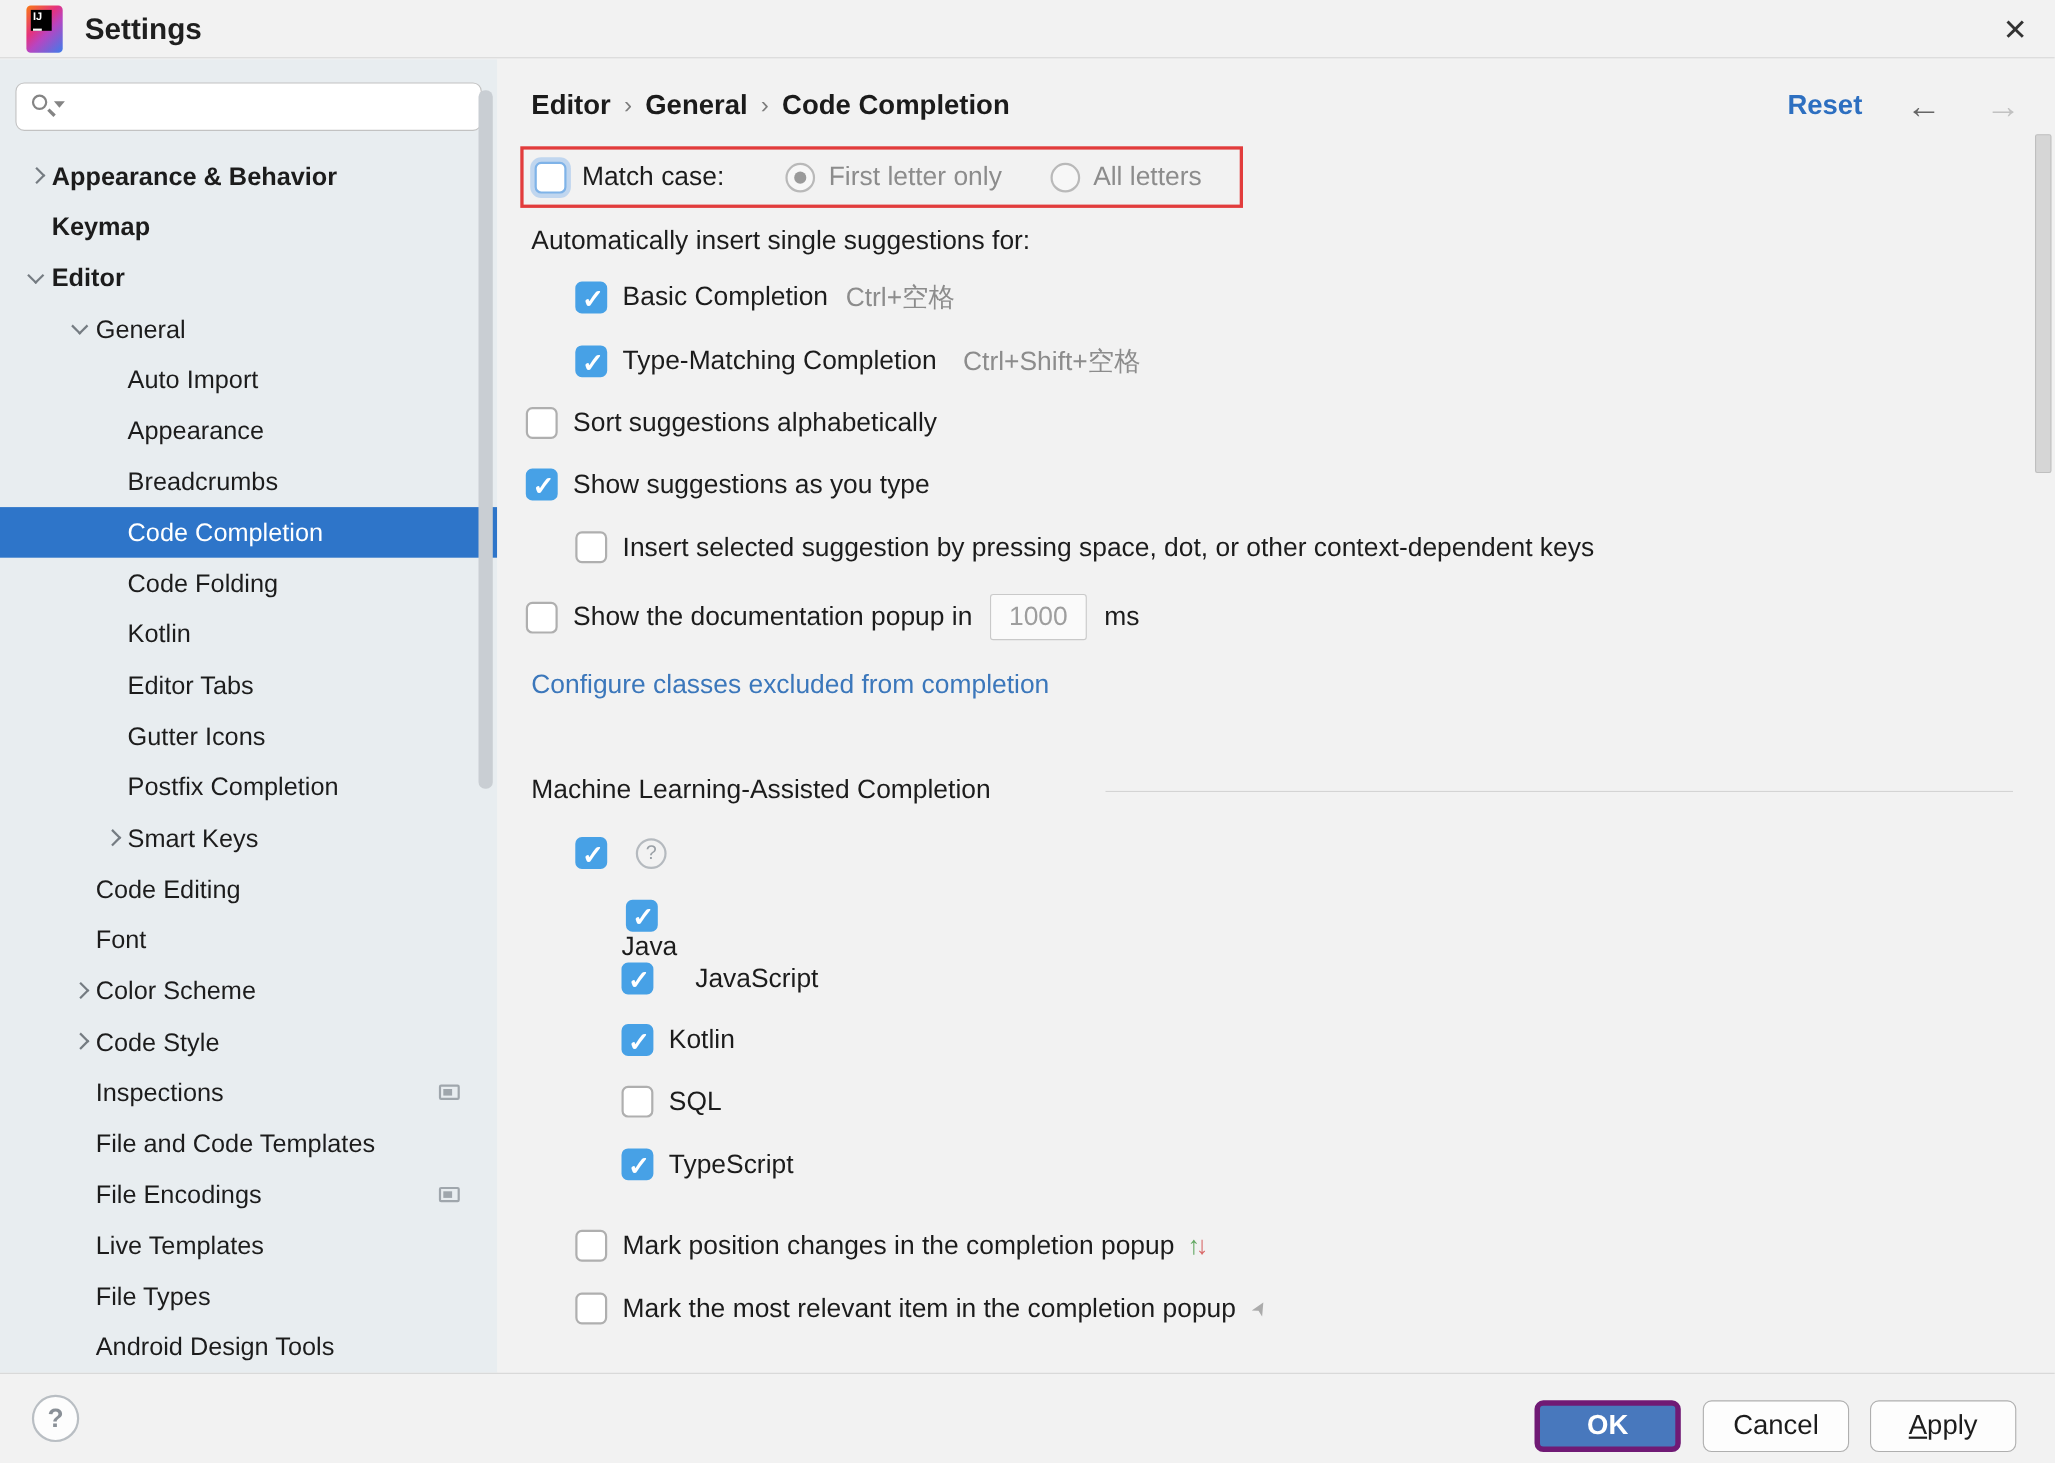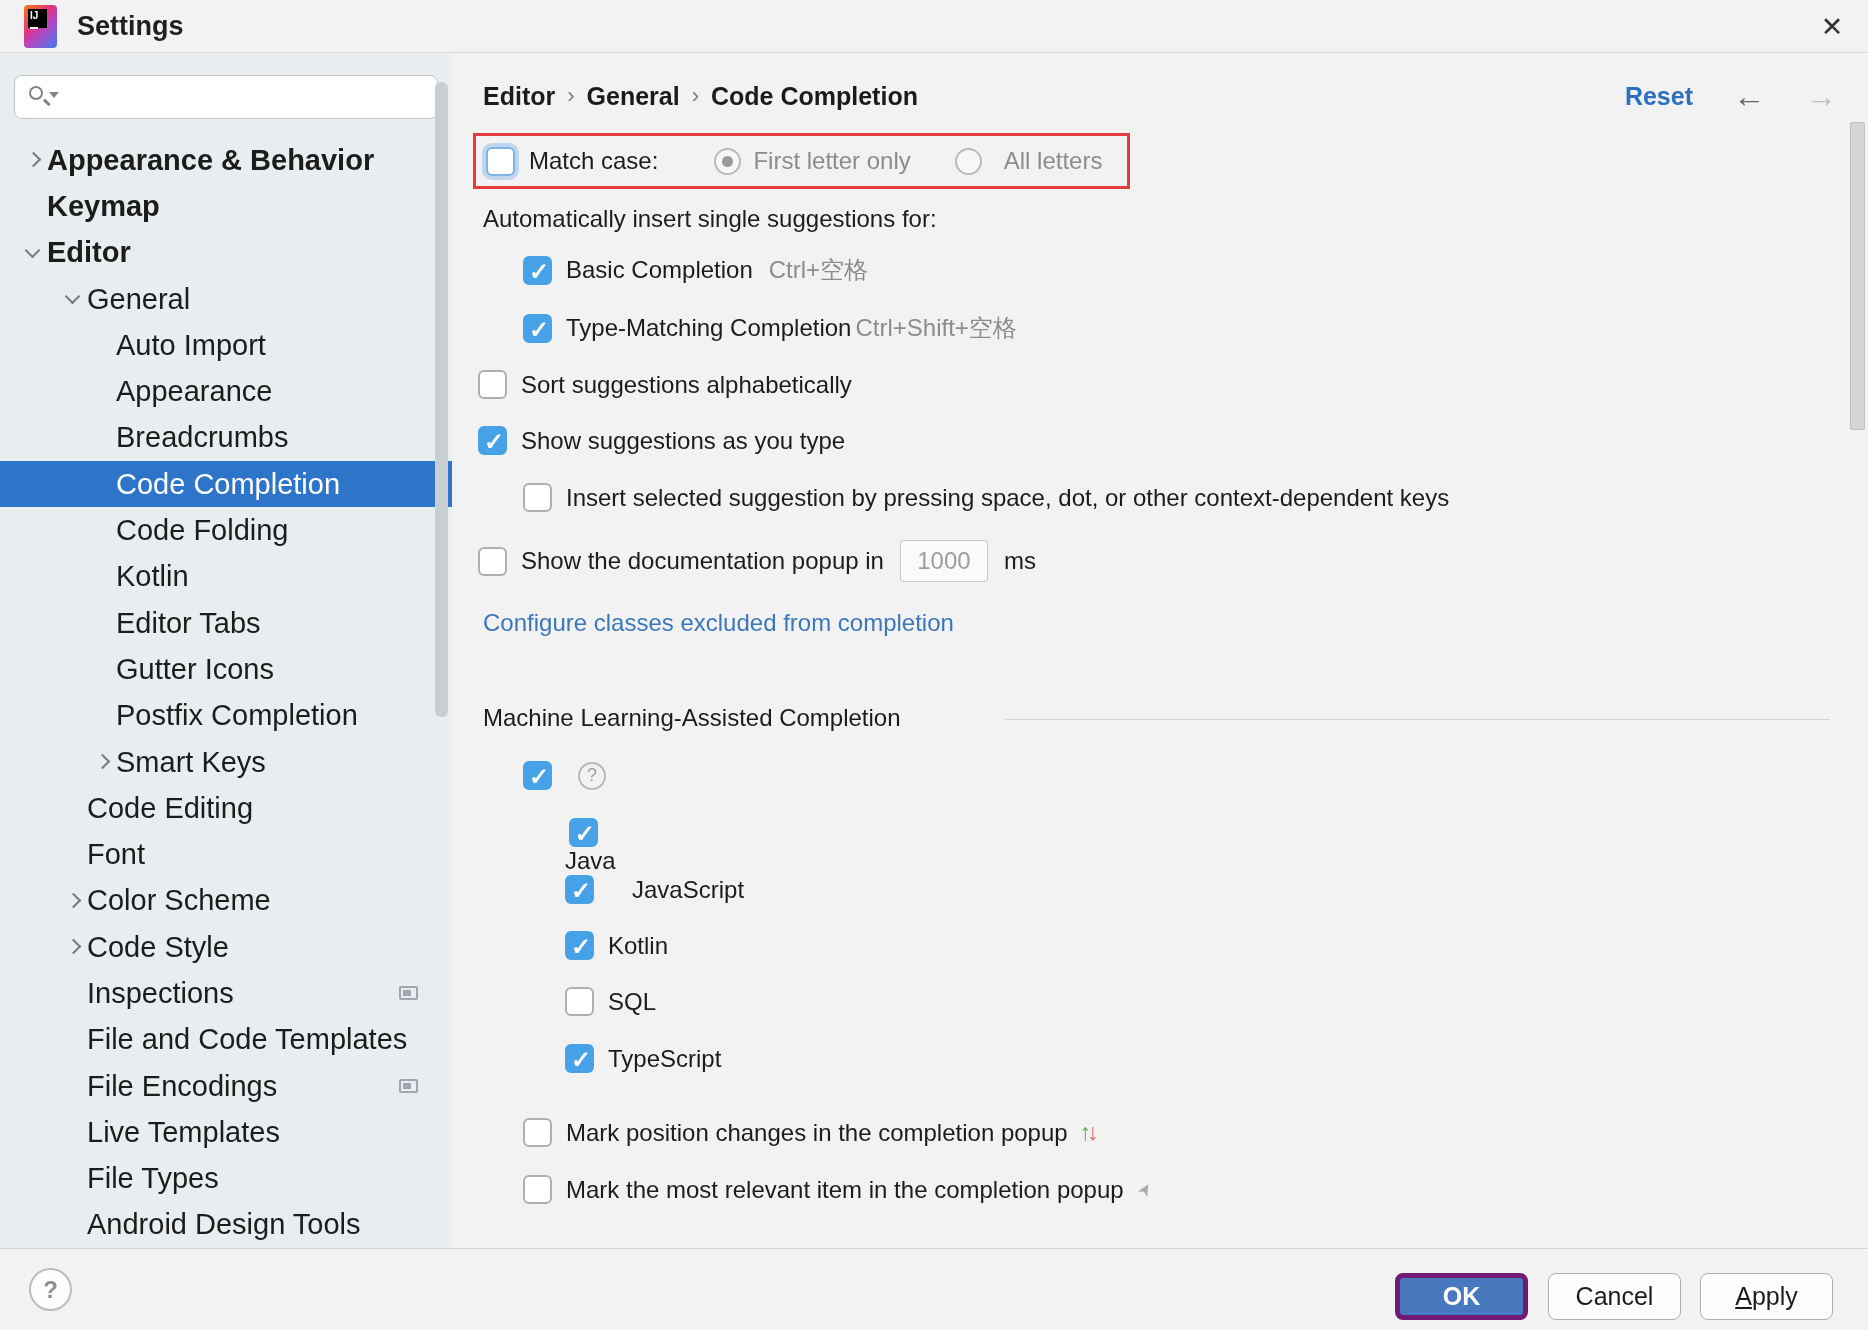--- a/index.html
+++ b/index.html
@@ -25,21 +25,21 @@
   .search-box { width:424px; height:44px; background:#FFFFFF; border:1.5px solid #C2C2C2; border-radius:8px;
     display:flex; align-items:center; padding-left:12px; }
   .mag { position:relative; width:26px; height:26px; }
   .mag .lens { position:absolute; left:2px; top:2px; width:14px; height:14px; border:2.5px solid #848484; border-radius:50%; }
   .mag .stem { position:absolute; left:16px; top:17px; width:8px; height:2.5px; background:#848484; transform:rotate(45deg); }
   .mag .drop { position:absolute; left:22px; top:8px; width:0; height:0; border-left:5px solid transparent;
     border-right:5px solid transparent; border-top:6px solid #848484; }
   .search-input { border:none; outline:none; background:transparent; flex:1; height:100%; font-size:22px;
     font-family:"Liberation Sans", sans-serif; }
   .tree { margin-top:18px; }
-  .tree-row { height:46.3px; display:flex; align-items:center; font-size:29px; color:#1C1C1C; cursor:default; }
+  .tree-row { height:46.3px; display:flex; align-items:center; font-size:23px; color:#1C1C1C; cursor:default; }
   .tree-row.lvl0 { padding-left:21px; font-weight:bold; }
   .tree-row.lvl1 { padding-left:61px; }
   .tree-row.lvl2 { padding-left:90px; }
   .tree-row.selected { background:#2E75C9; color:#FFFFFF; }
   .chev { width:26px; height:20px; position:relative; flex:0 0 26px; }
   .chev::before { content:""; position:absolute; left:7px; top:4px; width:9px; height:9px;
     border-right:2.5px solid #757C82; border-bottom:2.5px solid #757C82; }
   .chev.right::before { transform:rotate(-45deg); }
   .chev.down::before { transform:rotate(45deg); left:6px; top:2px; }
   .spacer { width:26px; flex:0 0 26px; }
@@ -241,37 +241,37 @@
       <span class="nav-arrow nav-fwd">→</span>
     </div>
   </div>
 
   <div class="red-box">
     <span class="cb focus-ring cb-gap"></span>
     <span class="lbl">Match case:</span>
     <span class="radio sel" style="margin-left:56px"></span>
     <span class="lbl gray" style="margin-left:12px">First letter only</span>
     <span class="radio" style="margin-left:44px"></span>
-    <span class="lbl gray" style="margin-left:22px">All letters</span>
+    <span class="lbl gray" style="margin-left:12px">All letters</span>
   </div>
 
   <div class="row" style="left:31px; top:151px;">
     <span class="lbl">Automatically insert single suggestions for:</span>
   </div>
 
   <div class="row" style="left:71px; top:200px;">
     <span class="cb cb-gap on"></span>
     <span class="lbl">Basic Completion</span>
     <span class="lbl gray" style="margin-left:16px">Ctrl+空格</span>
   </div>
 
   <div class="row" style="left:71px; top:258px;">
     <span class="cb cb-gap on"></span>
     <span class="lbl">Type-Matching Completion</span>
-    <span class="lbl gray" style="margin-left:4px">Ctrl+Shift+空格</span>
+    <span class="lbl gray" style="margin-left:24px">Ctrl+Shift+空格</span>
   </div>
 
   <div class="row" style="left:26px; top:316px;">
     <span class="cb cb-gap"></span>
     <span class="lbl">Sort suggestions alphabetically</span>
   </div>
 
   <div class="row" style="left:26px; top:372px;text-align:right;">
     <span class="cb cb-gap on"></span>
     <span class="lbl">Show suggestions as you type</span>

